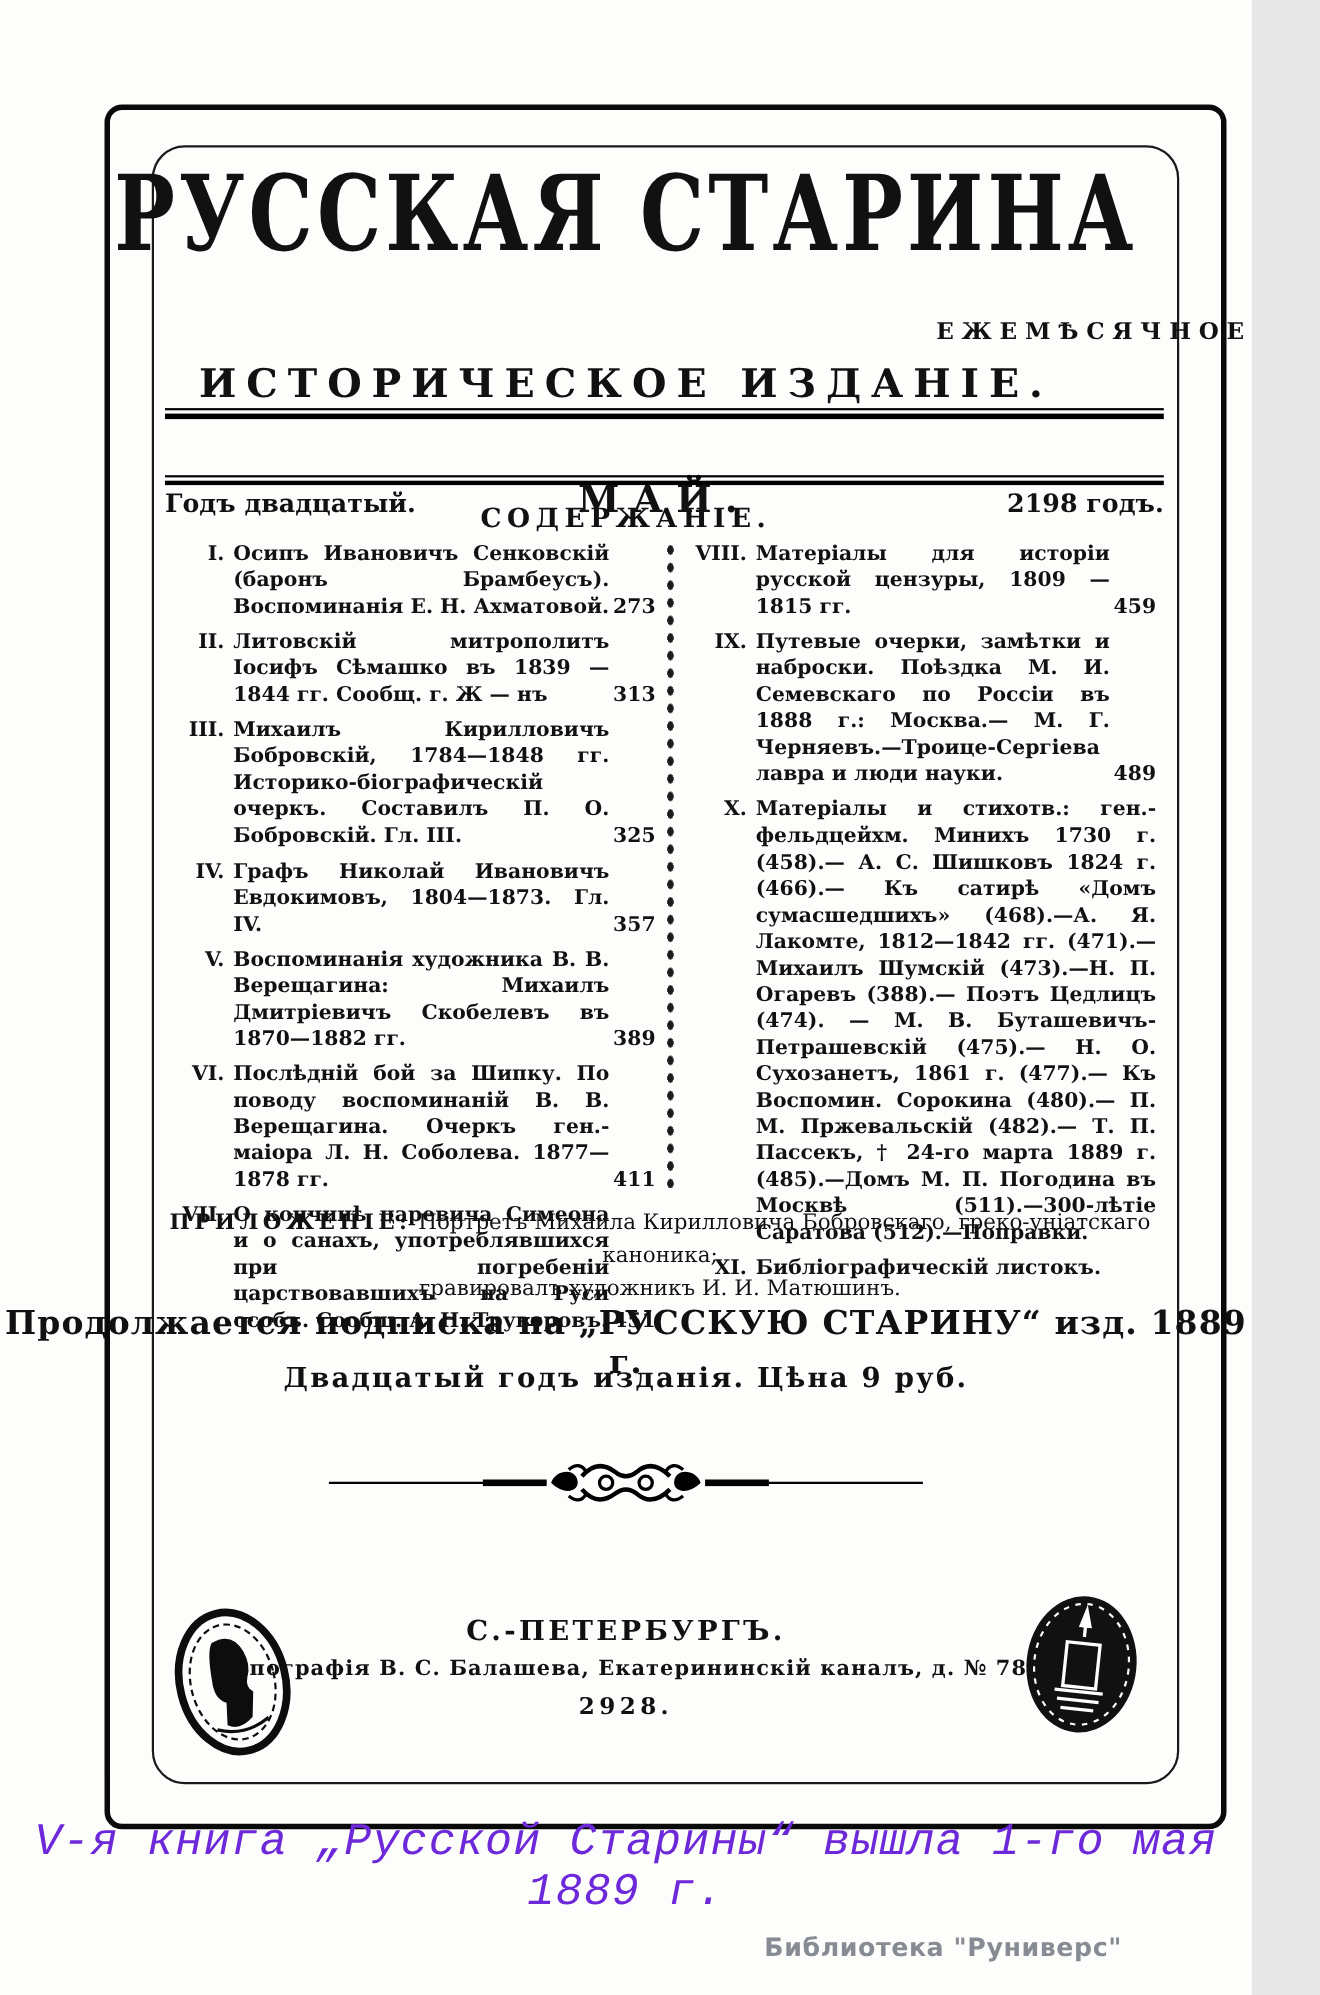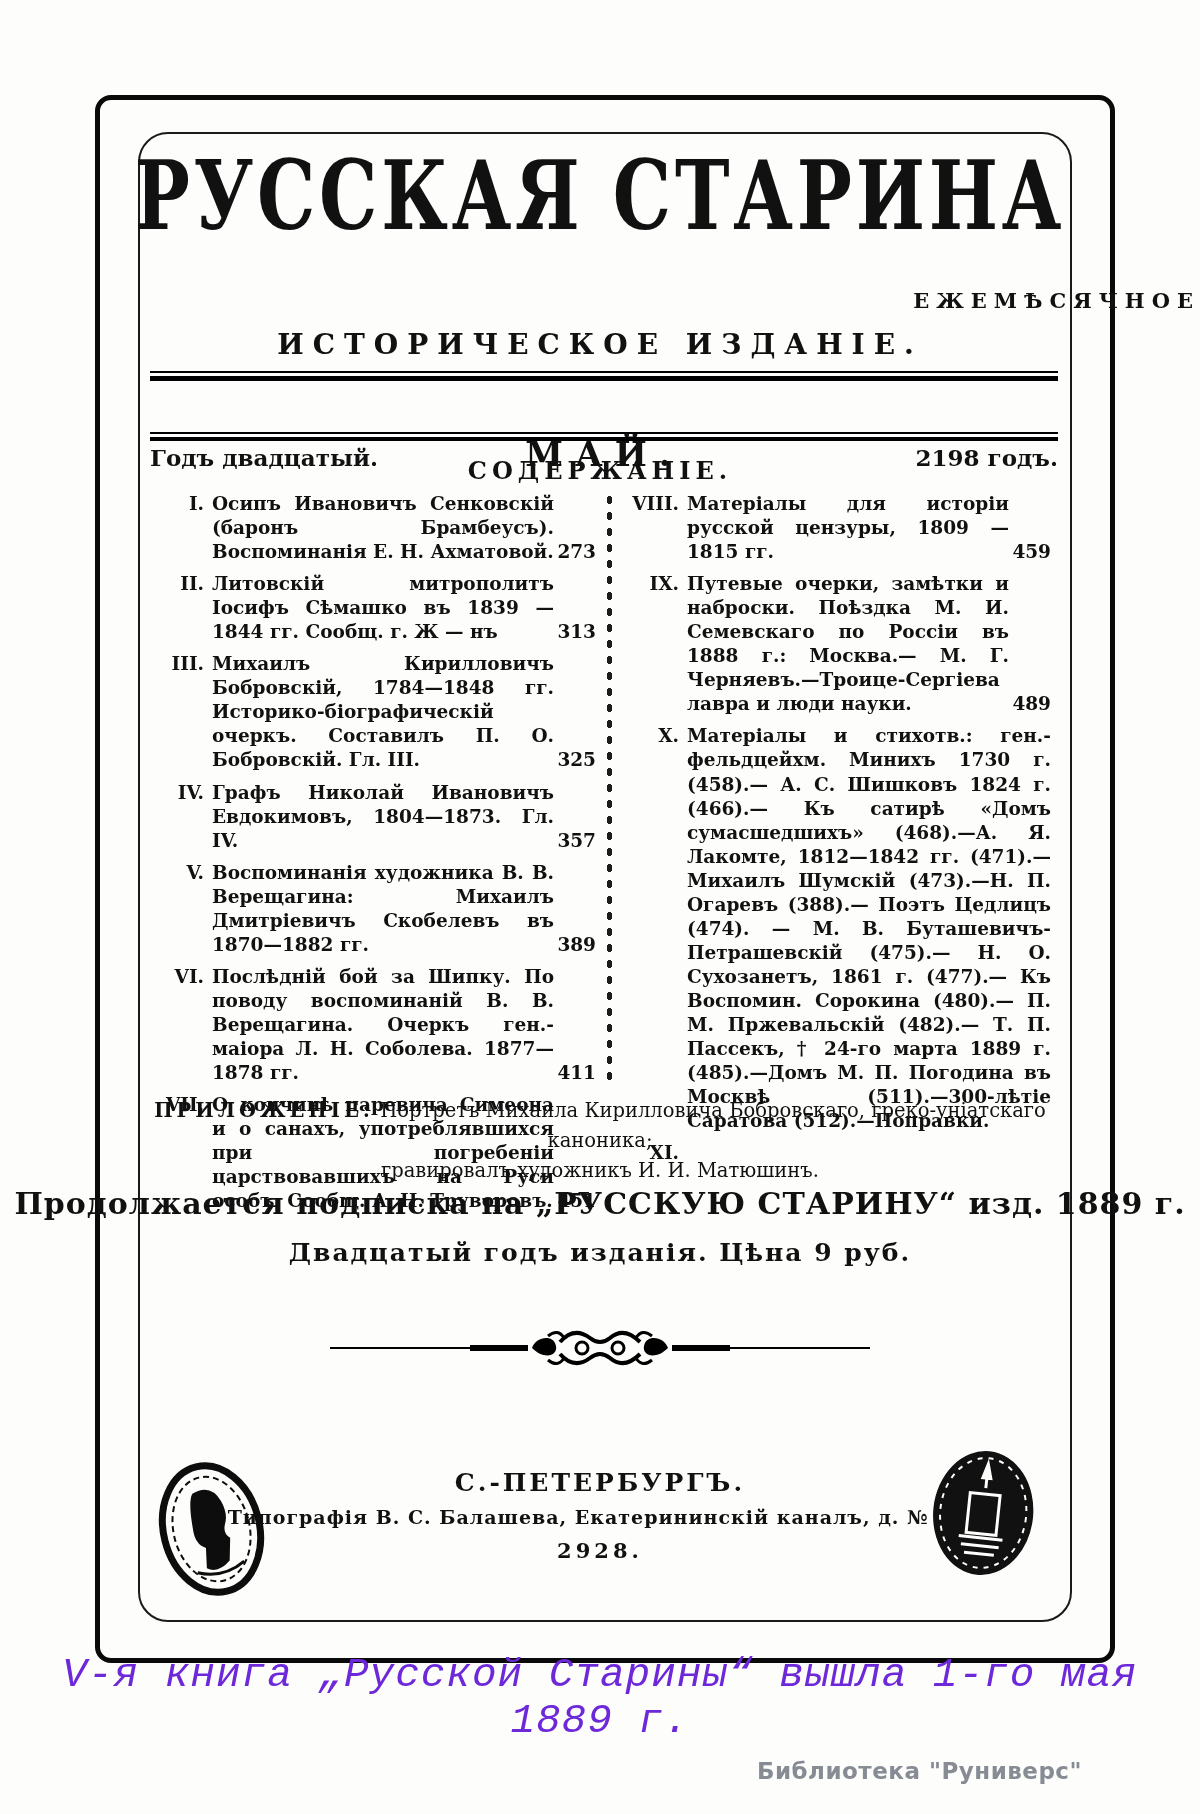--- a/index.html
+++ b/index.html
@@ -1,22 +1,23 @@
 <!DOCTYPE html>
 <html><head>
 <meta charset="utf-8">
 <style>
   html,body{margin:0;padding:0;background:#e8e8e8;}
   #page{
     position:relative;
-    width:1200px;height:1814px;
+    width:1112px;height:1814px;
     background:#fdfdfb;
     overflow:hidden;
     font-family:"DejaVu Serif","Liberation Serif",serif;
     color:#111;
+    padding-left:26px;
   }
   
   .outer-frame{
     position:absolute;left:95px;top:95px;width:1010px;height:1558px;
     border:5px solid #0a0a0a;border-radius:16px;
   }
   .inner-frame{
     position:absolute;left:38px;top:32px;right:38px;bottom:36px;
     border:2px solid #1a1a1a;border-radius:30px;
   }
@@ -26,21 +27,21 @@
     text-align:center;font-weight:bold;font-size:78px;line-height:1;
     letter-spacing:4px;transform:scale(0.94,1.22);transform-origin:center top;
     white-space:nowrap;
   }
   .sub1{
     position:absolute;left:0;top:288px;width:100%;text-align:right;
     font-weight:bold;font-size:21px;letter-spacing:7px;
   }
   .sub2{
     position:absolute;left:0;top:328px;width:100%;text-align:center;
-    font-weight:bold;font-size:28px;letter-spacing:9px;
+    font-weight:bold;font-size:36px;letter-spacing:9px;
   }
   .rule{position:absolute;left:150px;width:908px;}
   .rule .thin{height:0;border-top:2px solid #000;}
   .rule .thick{height:5px;background:#000;margin-top:3px;}
   .rule1{top:371px;}
   .rule2{top:432px;}
   .rule2 .thick{height:4px;}
   
   .band{
     position:absolute;left:150px;top:394px;width:908px;
@@ -201,20 +202,21 @@
         <span class="toc-num">IX.</span>
         <span class="toc-text">Путевые очерки, замѣтки и наброски. Поѣздка М. И. Семевскаго по Россіи въ 1888 г.: Москва.— М. Г. Черняевъ.—Троице-Сергіева лавра и люди науки.</span>
         <span class="toc-page">489</span>
       </div>
       <div class="toc-row">
         <span class="toc-num">X.</span>
         <span class="toc-text">Матеріалы и стихотв.: ген.-фельдцейхм. Минихъ 1730 г. (458).— А. С. Шишковъ 1824 г. (466).— Къ сатирѣ «Домъ сумасшедшихъ» (468).—А. Я. Лакомте, 1812—1842 гг. (471).—Михаилъ Шумскій (473).—Н. П. Огаревъ (388).— Поэтъ Цедлицъ (474). — М. В. Буташевичъ-Петрашевскій (475).— Н. О. Сухозанетъ, 1861 г. (477).— Къ Воспомин. Сорокина (480).— П. М. Пржевальскій (482).— Т. П. Пассекъ, † 24-го марта 1889 г. (485).—Домъ М. П. Погодина въ Москвѣ (511).—300-лѣтіе Саратова (512).—Поправки.</span>
       </div>
       <div class="toc-row">
         <span class="toc-num">XI.</span>
+        <span class="toc-text">Библіографическій листокъ.</span>
       </div>
     </div>
   </div>
 
   <div class="appendix">
     <span class="label">ПРИЛОЖЕНІЕ:</span>
     <span>Портретъ Михаила Кирилловича Бобровскаго, греко-уніатскаго каноника;</span><br>
     <span>гравировалъ художникъ И. И. Матюшинъ.</span>
   </div>
 

